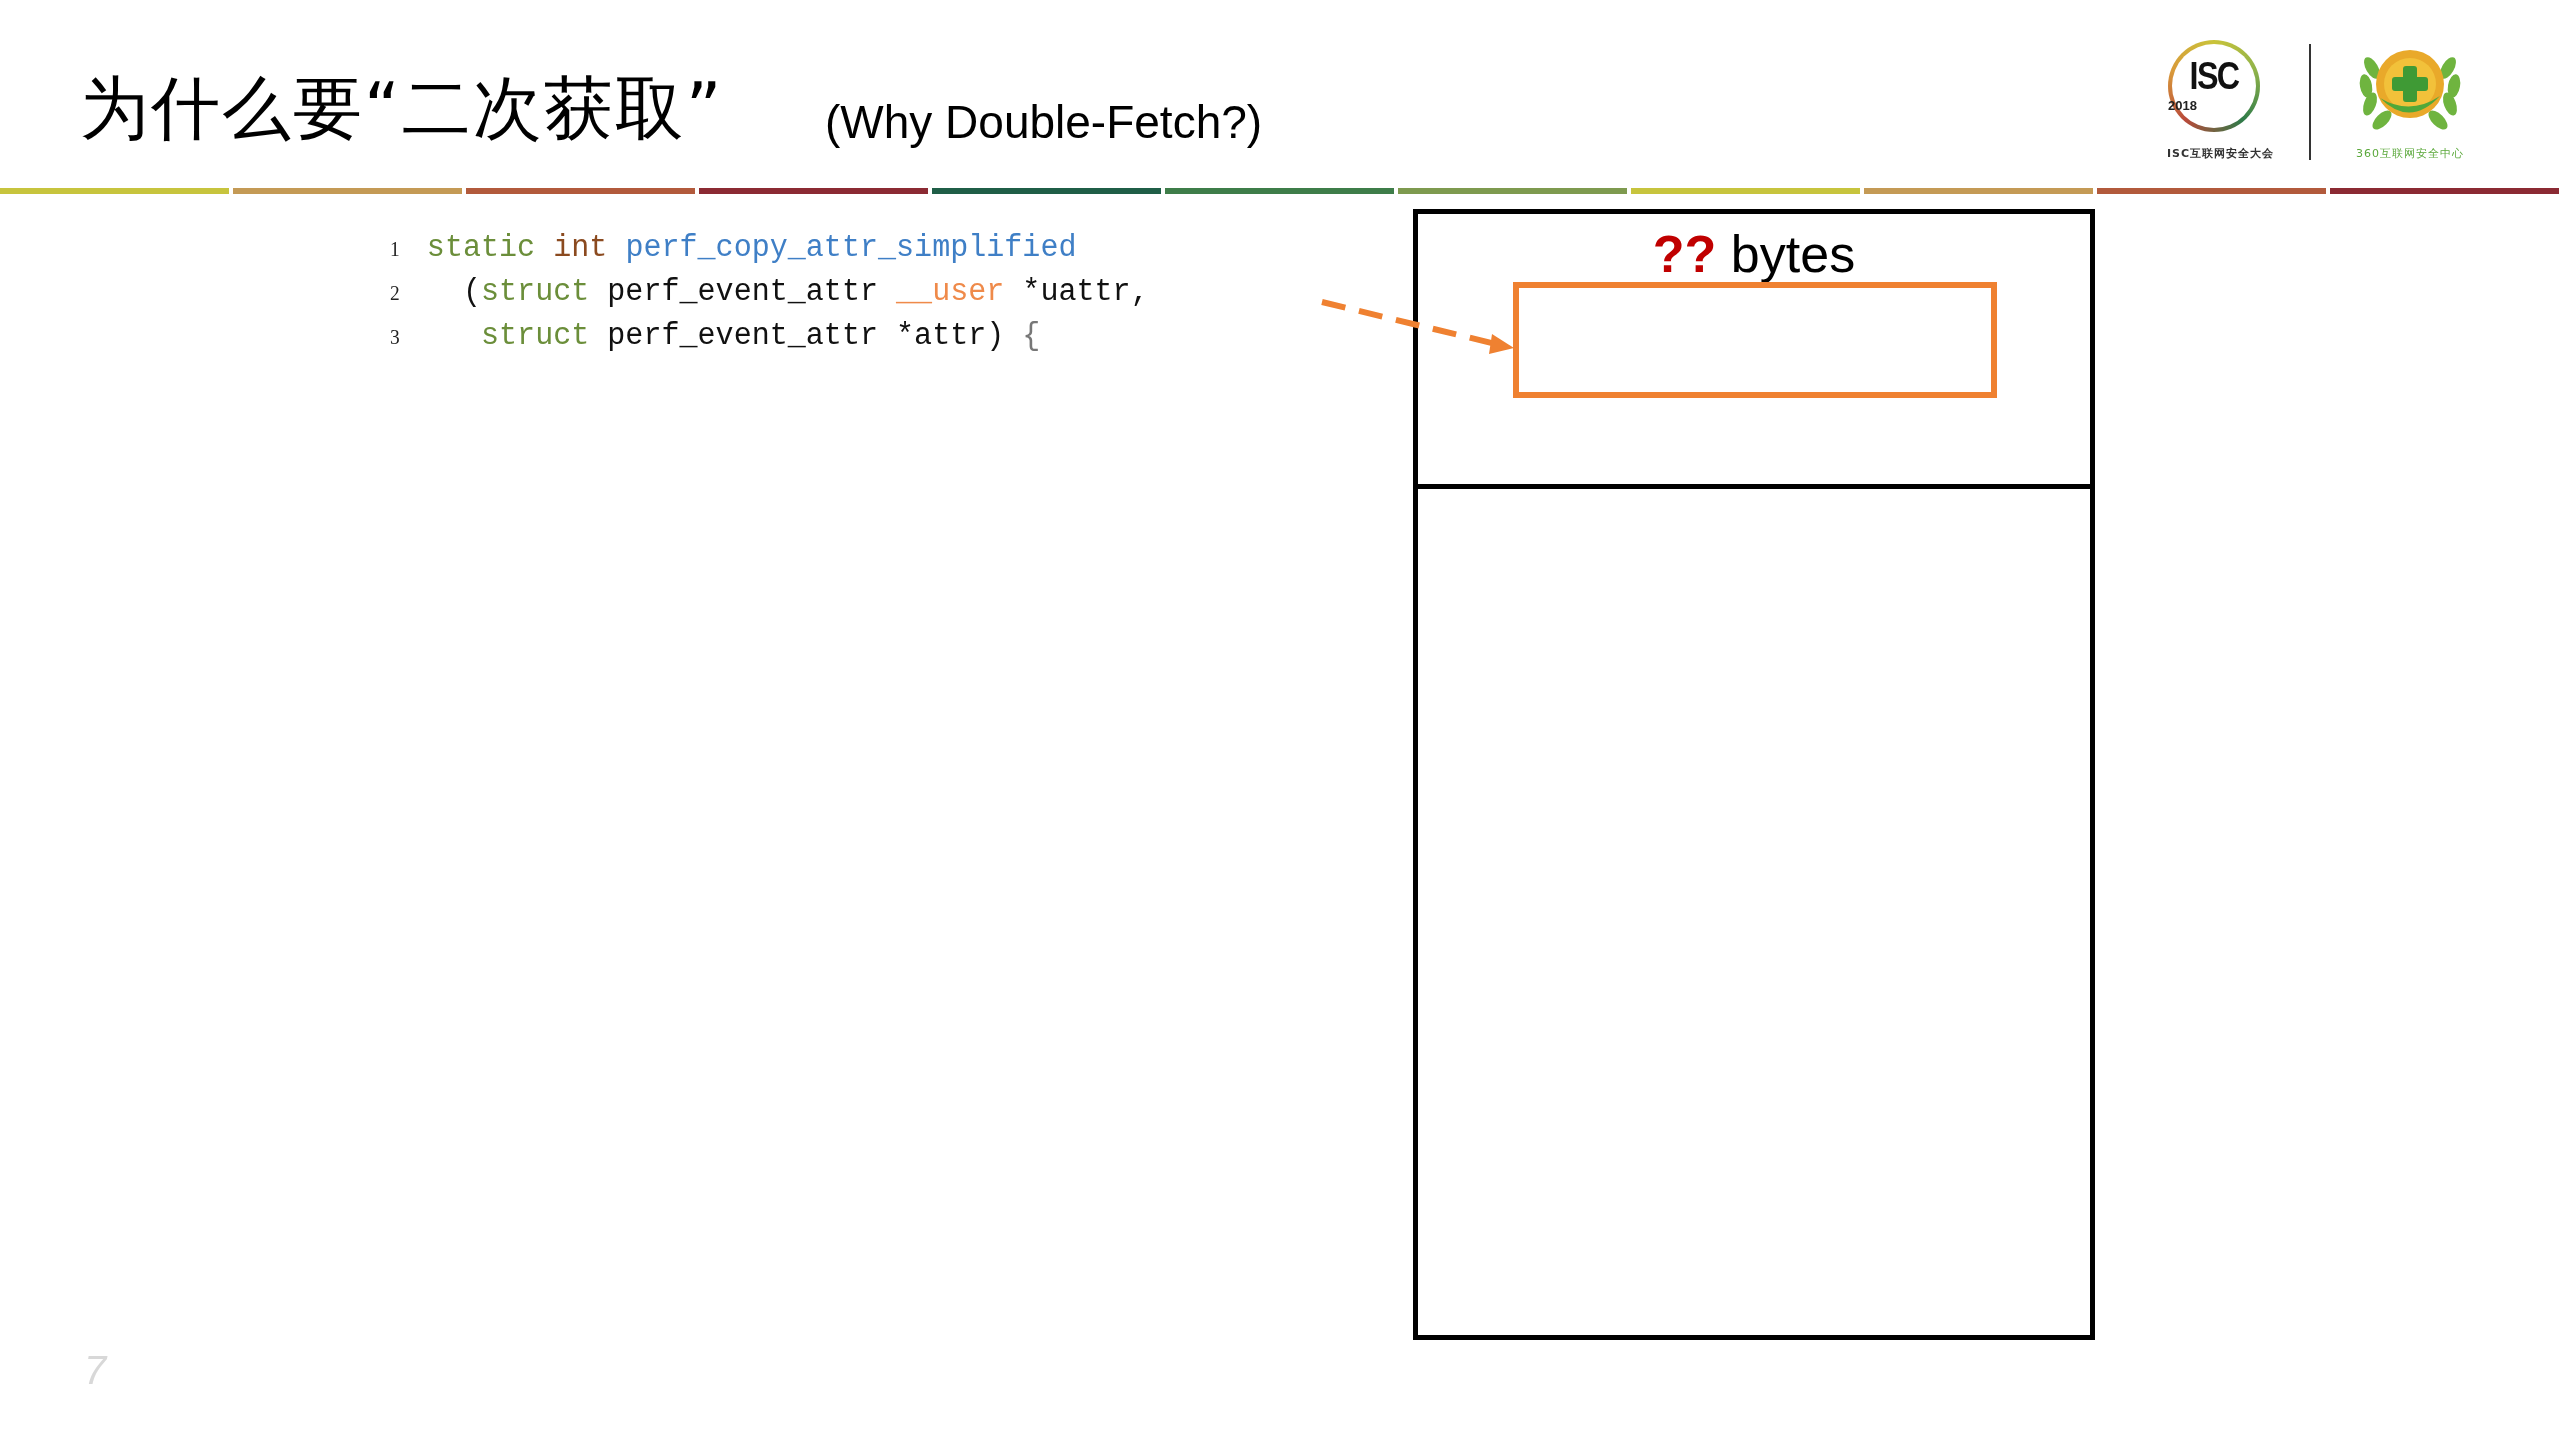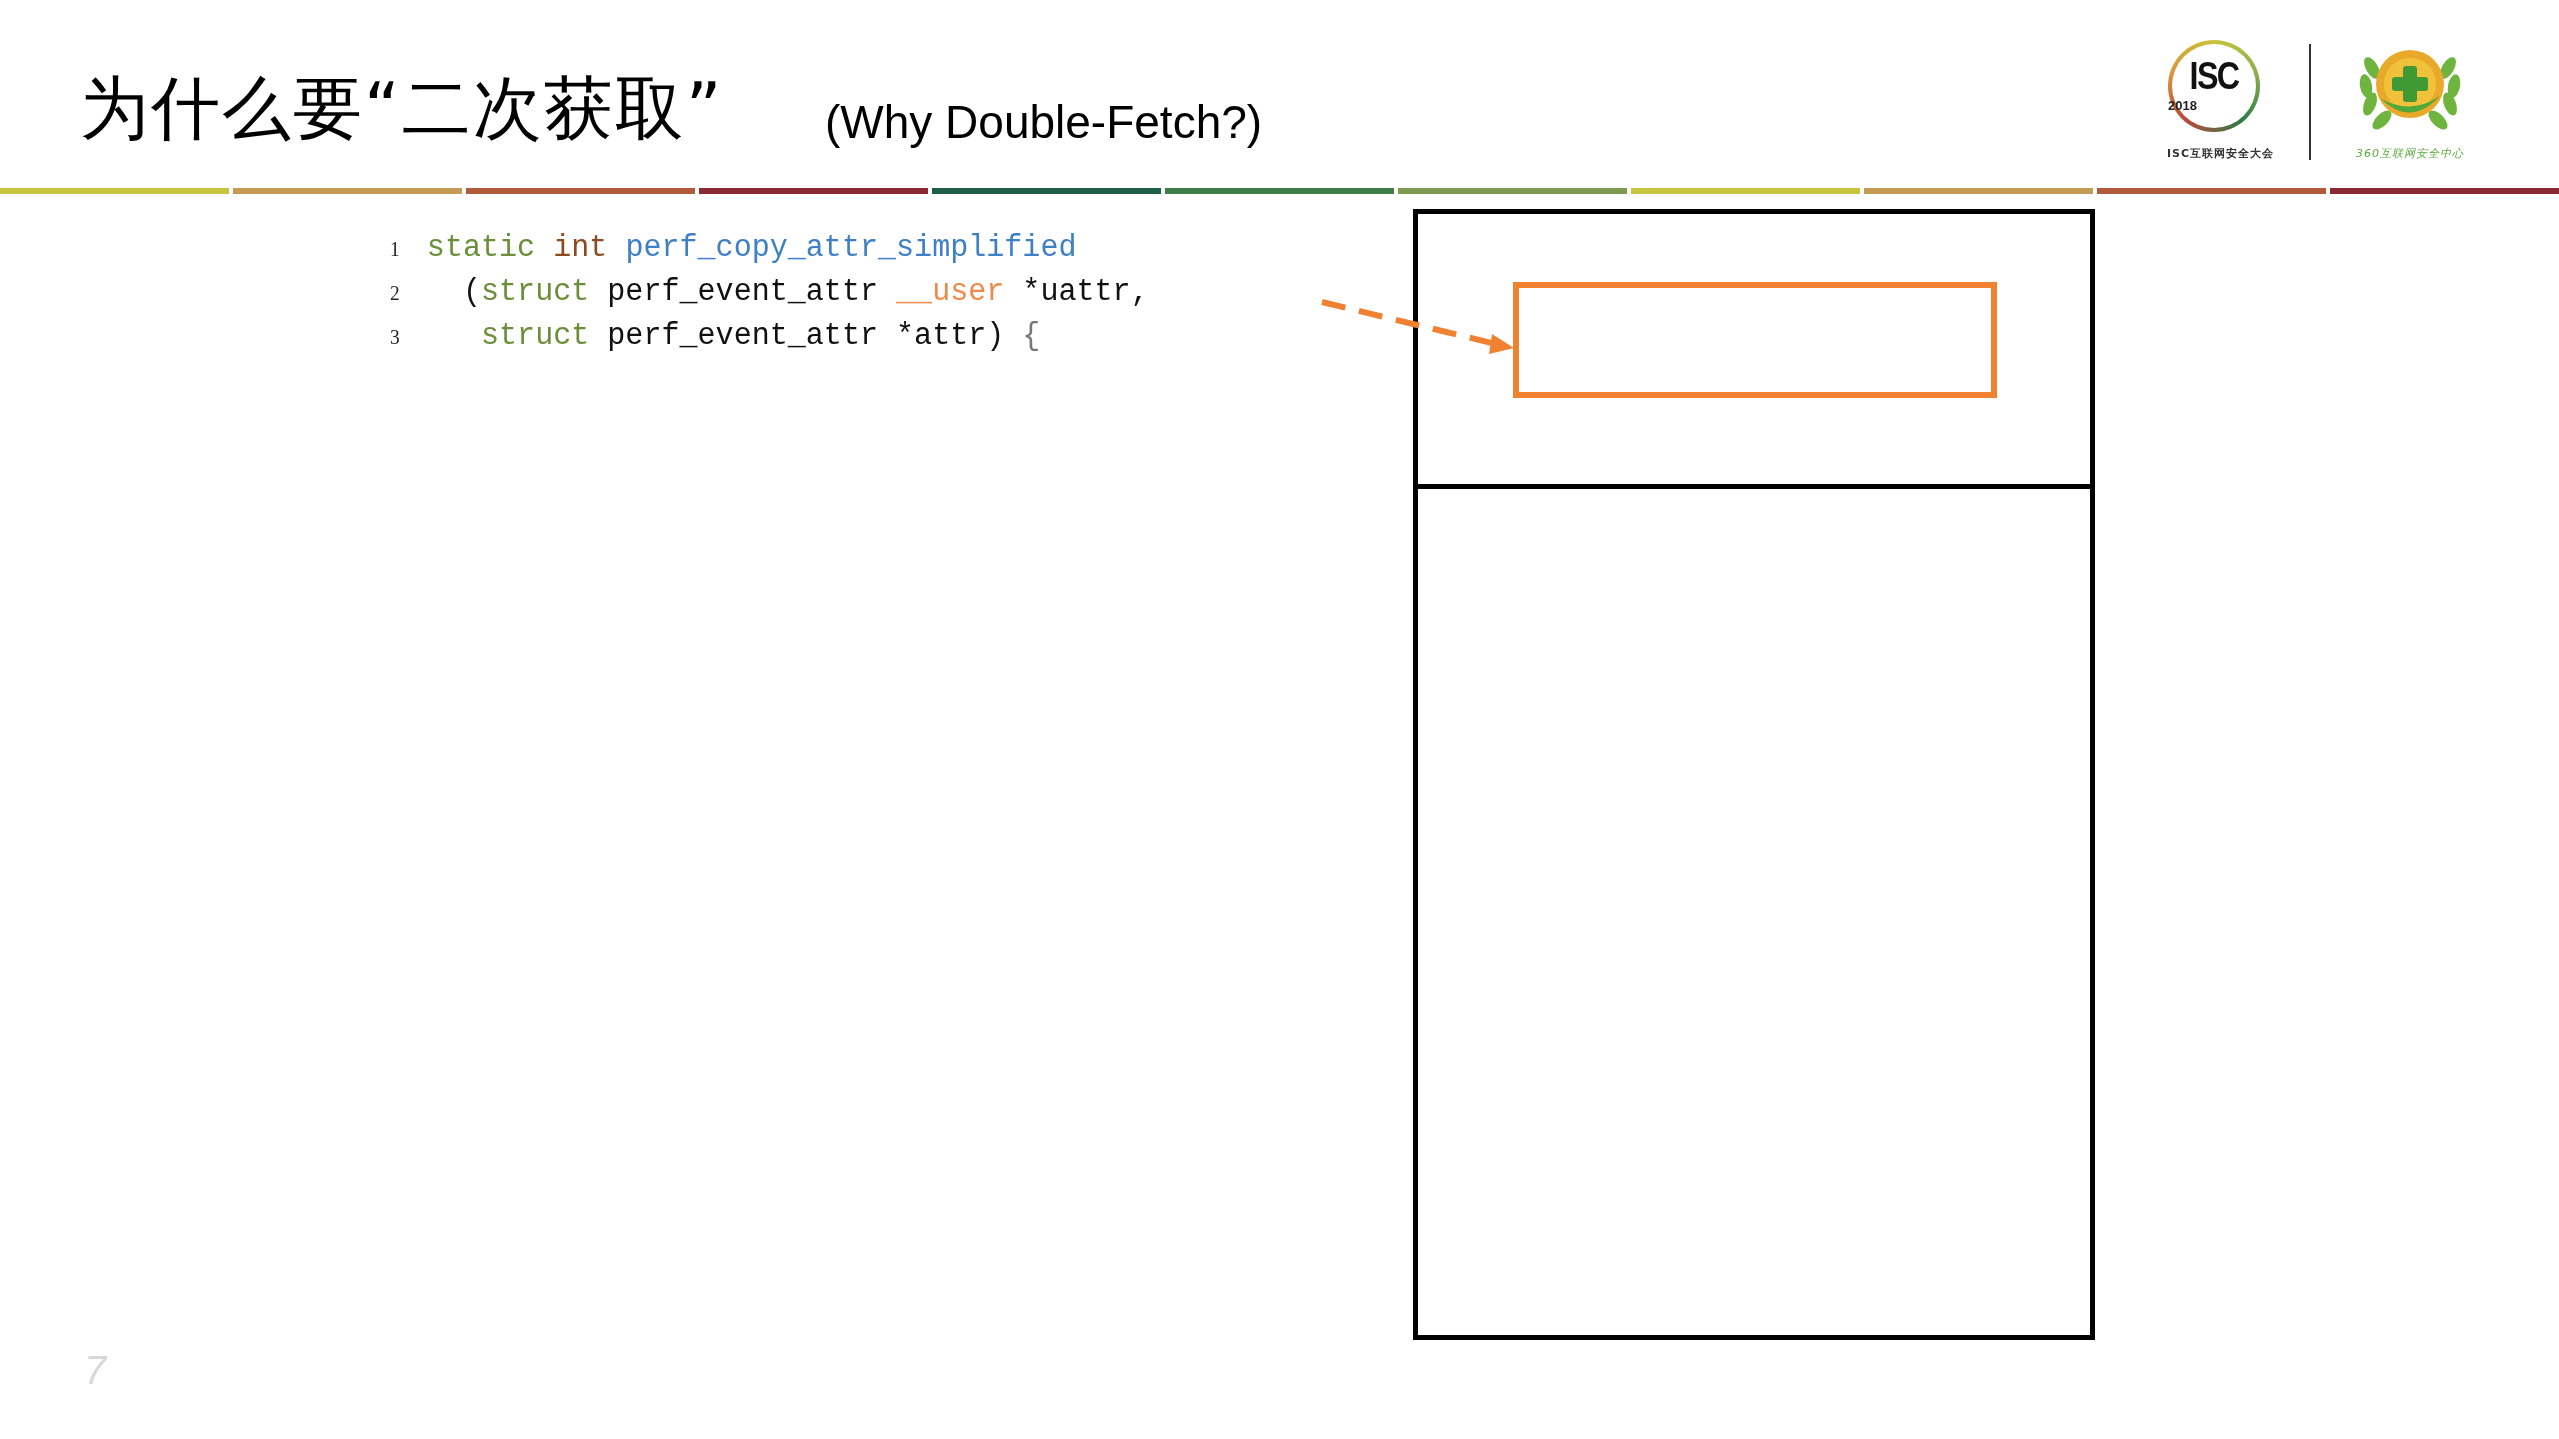--- a/index.html
+++ b/index.html
@@ -21,21 +21,21 @@
   .isc-text { position:absolute; left:8px; top:18px; width:92px; text-align:center; z-index:2;
               font-family:"Liberation Sans", sans-serif; font-weight:bold; font-size:38px; line-height:40px;
               letter-spacing:-2px; color:#111; transform:scaleX(0.85); }
   .isc-year { position:absolute; left:8px; top:60px; width:92px; text-align:left; z-index:2;
               font-family:"Liberation Sans", sans-serif; font-weight:bold; font-size:13px; color:#222; }
   .isc-sub { position:absolute; left:0; top:108px; width:114px; text-align:right;
              font-size:11px; font-weight:bold; color:#333; white-space:nowrap; letter-spacing:1px; }
 
   .logo-sep { position:absolute; left:2309px; top:44px; width:2px; height:116px; background:#333; }
 
-  .logo-360 { position:absolute; left:2340px; top:38px; width:140px; height:130px;font-style:italic; }
+  .logo-360 { position:absolute; left:2340px; top:38px; width:140px; height:130px; }
   .wreath { position:absolute; left:10px; top:0; width:120px; height:100px; }
   .sub-360 { position:absolute; left:0; top:108px; width:140px; text-align:center;
              font-size:11px; color:#5aa83a; white-space:nowrap; letter-spacing:1px; }
 
   
   .stripe { position:absolute; left:0; top:188px; width:2559px; height:6px; display:flex; gap:4px; }
   .stripe span { flex:1; height:6px; display:block; }
 
   
   .code { position:absolute; left:390px; top:226px; font-family:"Liberation Mono", monospace;
@@ -112,20 +112,23 @@
     <span style="background: rgb(126, 154, 79);"></span>
     <span style="background: rgb(199, 196, 61);"></span>
     <span style="background: rgb(196, 154, 85);"></span>
     <span style="background: rgb(178, 90, 60);"></span>
     <span style="background: rgb(139, 42, 51);"></span>
   </div>
 
 <div class="code" id="code"><span class="code-line"><span class="ln">1</span><span class="tok-kw">static</span><span class="tok-plain"> </span><span class="tok-type">int</span><span class="tok-plain"> </span><span class="tok-fn">perf_copy_attr_simplified</span></span><span class="code-line"><span class="ln">2</span><span class="tok-plain">  (</span><span class="tok-kw">struct</span><span class="tok-plain"> perf_event_attr </span><span class="tok-user">__user</span><span class="tok-plain"> *uattr,</span></span><span class="code-line"><span class="ln">3</span><span class="tok-plain">   </span><span class="tok-kw">struct</span><span class="tok-plain"> perf_event_attr *attr) </span><span class="tok-brace">{</span></span></div>
 
 <div class="mem-box">
+  <div class="bytes-label">
+    <span class="bytes-q">??</span><span class="bytes-word"> bytes</span>
+  </div>
   <div class="orange-box"></div>
   <div class="mem-divider"></div>
 </div>
 
 <svg class="arrow" viewBox="0 0 2559 1439">
   <line x1="1322" y1="302" x2="1496" y2="344" stroke="#ef8131" stroke-width="6" stroke-dasharray="24,14"></line>
   <polygon points="1514,348 1492,334 1489,354" fill="#ef8131"></polygon>
 </svg>
 
 <div class="page-num">7</div>

